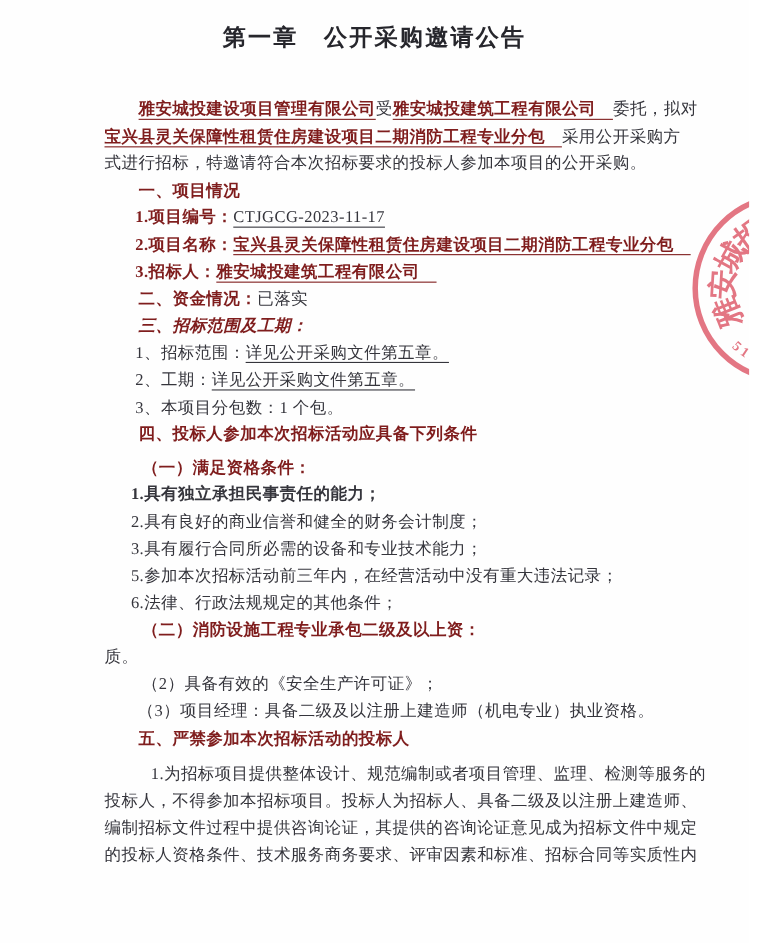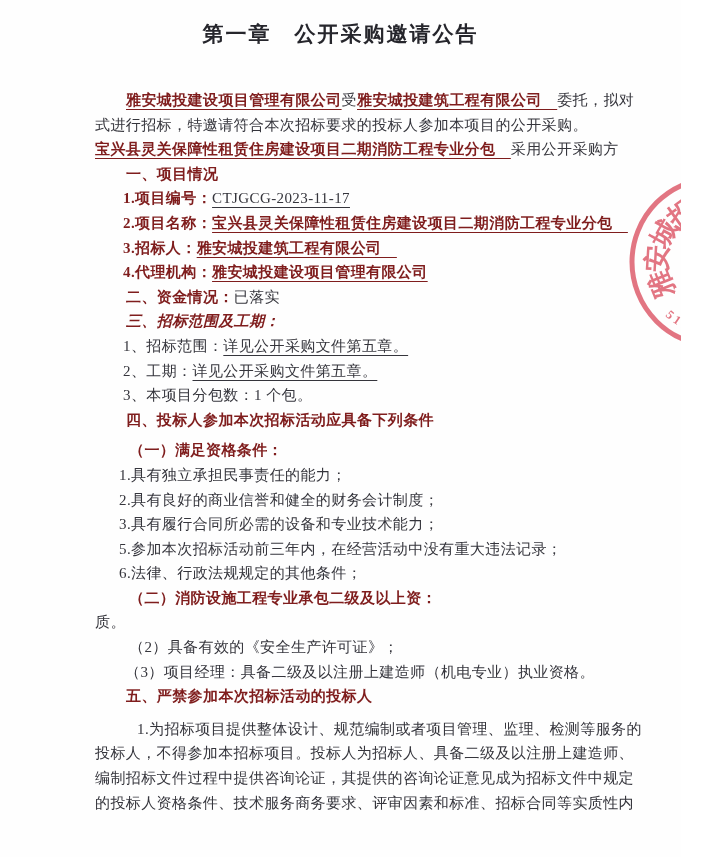--- a/index.html
+++ b/index.html
@@ -53,35 +53,34 @@
     font-family:"Liberation Serif","DejaVu Serif",serif;
   }
 </style>
 </head>
 <body>
 
 <div class="page">
   <div class="doc-title">第一章　公开采购邀请公告</div>
   <div class="doc-body">
       <div class="line" style="padding-left: 31px;"><span class="b u">雅安城投建设项目管理有限公司</span><span class="">受</span><span class="b u">雅安城投建筑工程有限公司　</span><span class="">委托，拟对</span></div>
+      <div class="line"><span class="b u">宝兴县灵关保障性租赁住房建设项目二期消防工程专业分包　</span><span class="">采用公开采购方</span></div>
       <div class="line"><span class="">式进行招标，特邀请符合本次招标要求的投标人参加本项目的公开采购。</span></div>
-      <div class="line"><span class="b u">宝兴县灵关保障性租赁住房建设项目二期消防工程专业分包　</span><span class="">采用公开采购方</span></div>
       <div class="line" style="padding-left: 31px;"><span class="b ">一、项目情况</span></div>
       <div class="line" style="padding-left: 28px;"><span class="b ">1.项目编号：</span><span class="u">CTJGCG-2023-11-17</span></div>
       <div class="line" style="padding-left: 28px;"><span class="b ">2.项目名称：</span><span class="b u">宝兴县灵关保障性租赁住房建设项目二期消防工程专业分包　</span></div>
       <div class="line" style="padding-left: 28px;"><span class="b ">3.招标人：</span><span class="b u">雅安城投建筑工程有限公司　</span></div>
-      <div class="line" style="padding-left: 28px;"><span class="b ">4.代理机构：</span><span class="b u">雅安城投建设项目管理有限公司</span></div>
       <div class="line" style="padding-left: 31px;"><span class="b ">二、资金情况：</span><span class="">已落实</span></div>
       <div class="line" style="padding-left: 31px; font-style: italic;"><span class="b ">三、招标范围及工期：</span></div>
       <div class="line" style="padding-left: 28px;"><span class="">1、招标范围：</span><span class="u">详见公开采购文件第五章。</span></div>
       <div class="line" style="padding-left: 28px;"><span class="">2、工期：</span><span class="u">详见公开采购文件第五章。</span></div>
       <div class="line" style="padding-left: 28px;"><span class="">3、本项目分包数：1 个包。</span></div>
       <div class="line" style="padding-left: 31px;"><span class="b ">四、投标人参加本次招标活动应具备下列条件</span></div>
       <div class="line" style="padding-left: 34px; margin-top: 6px;"><span class="b ">（一）满足资格条件：</span></div>
-      <div class="line" style="padding-left: 24px;"><span class="">1.具有独立承担民事责任的能力；</span></div>
+      <div class="line" style="padding-left: 24px; font-weight: bold;"><span class="">1.具有独立承担民事责任的能力；</span></div>
       <div class="line" style="padding-left: 24px;"><span class="">2.具有良好的商业信誉和健全的财务会计制度；</span></div>
       <div class="line" style="padding-left: 24px;"><span class="">3.具有履行合同所必需的设备和专业技术能力；</span></div>
       <div class="line" style="padding-left: 24px;"><span class="">5.参加本次招标活动前三年内，在经营活动中没有重大违法记录；</span></div>
       <div class="line" style="padding-left: 24px;"><span class="">6.法律、行政法规规定的其他条件；</span></div>
       <div class="line" style="padding-left: 34px;"><span class="b ">（二）消防设施工程专业承包二级及以上资：</span></div>
       <div class="line"><span class="">质。</span></div>
       <div class="line" style="padding-left: 34px;"><span class="">（2）具备有效的《安全生产许可证》；</span></div>
       <div class="line" style="padding-left: 30px;"><span class="">（3）项目经理：具备二级及以注册上建造师（机电专业）执业资格。</span></div>
       <div class="line" style="padding-left: 31px;"><span class="b ">五、严禁参加本次招标活动的投标人</span></div>
       <div class="line" style="padding-left: 42px; margin-top: 8px;"><span class="">1.为招标项目提供整体设计、规范编制或者项目管理、监理、检测等服务的</span></div>

